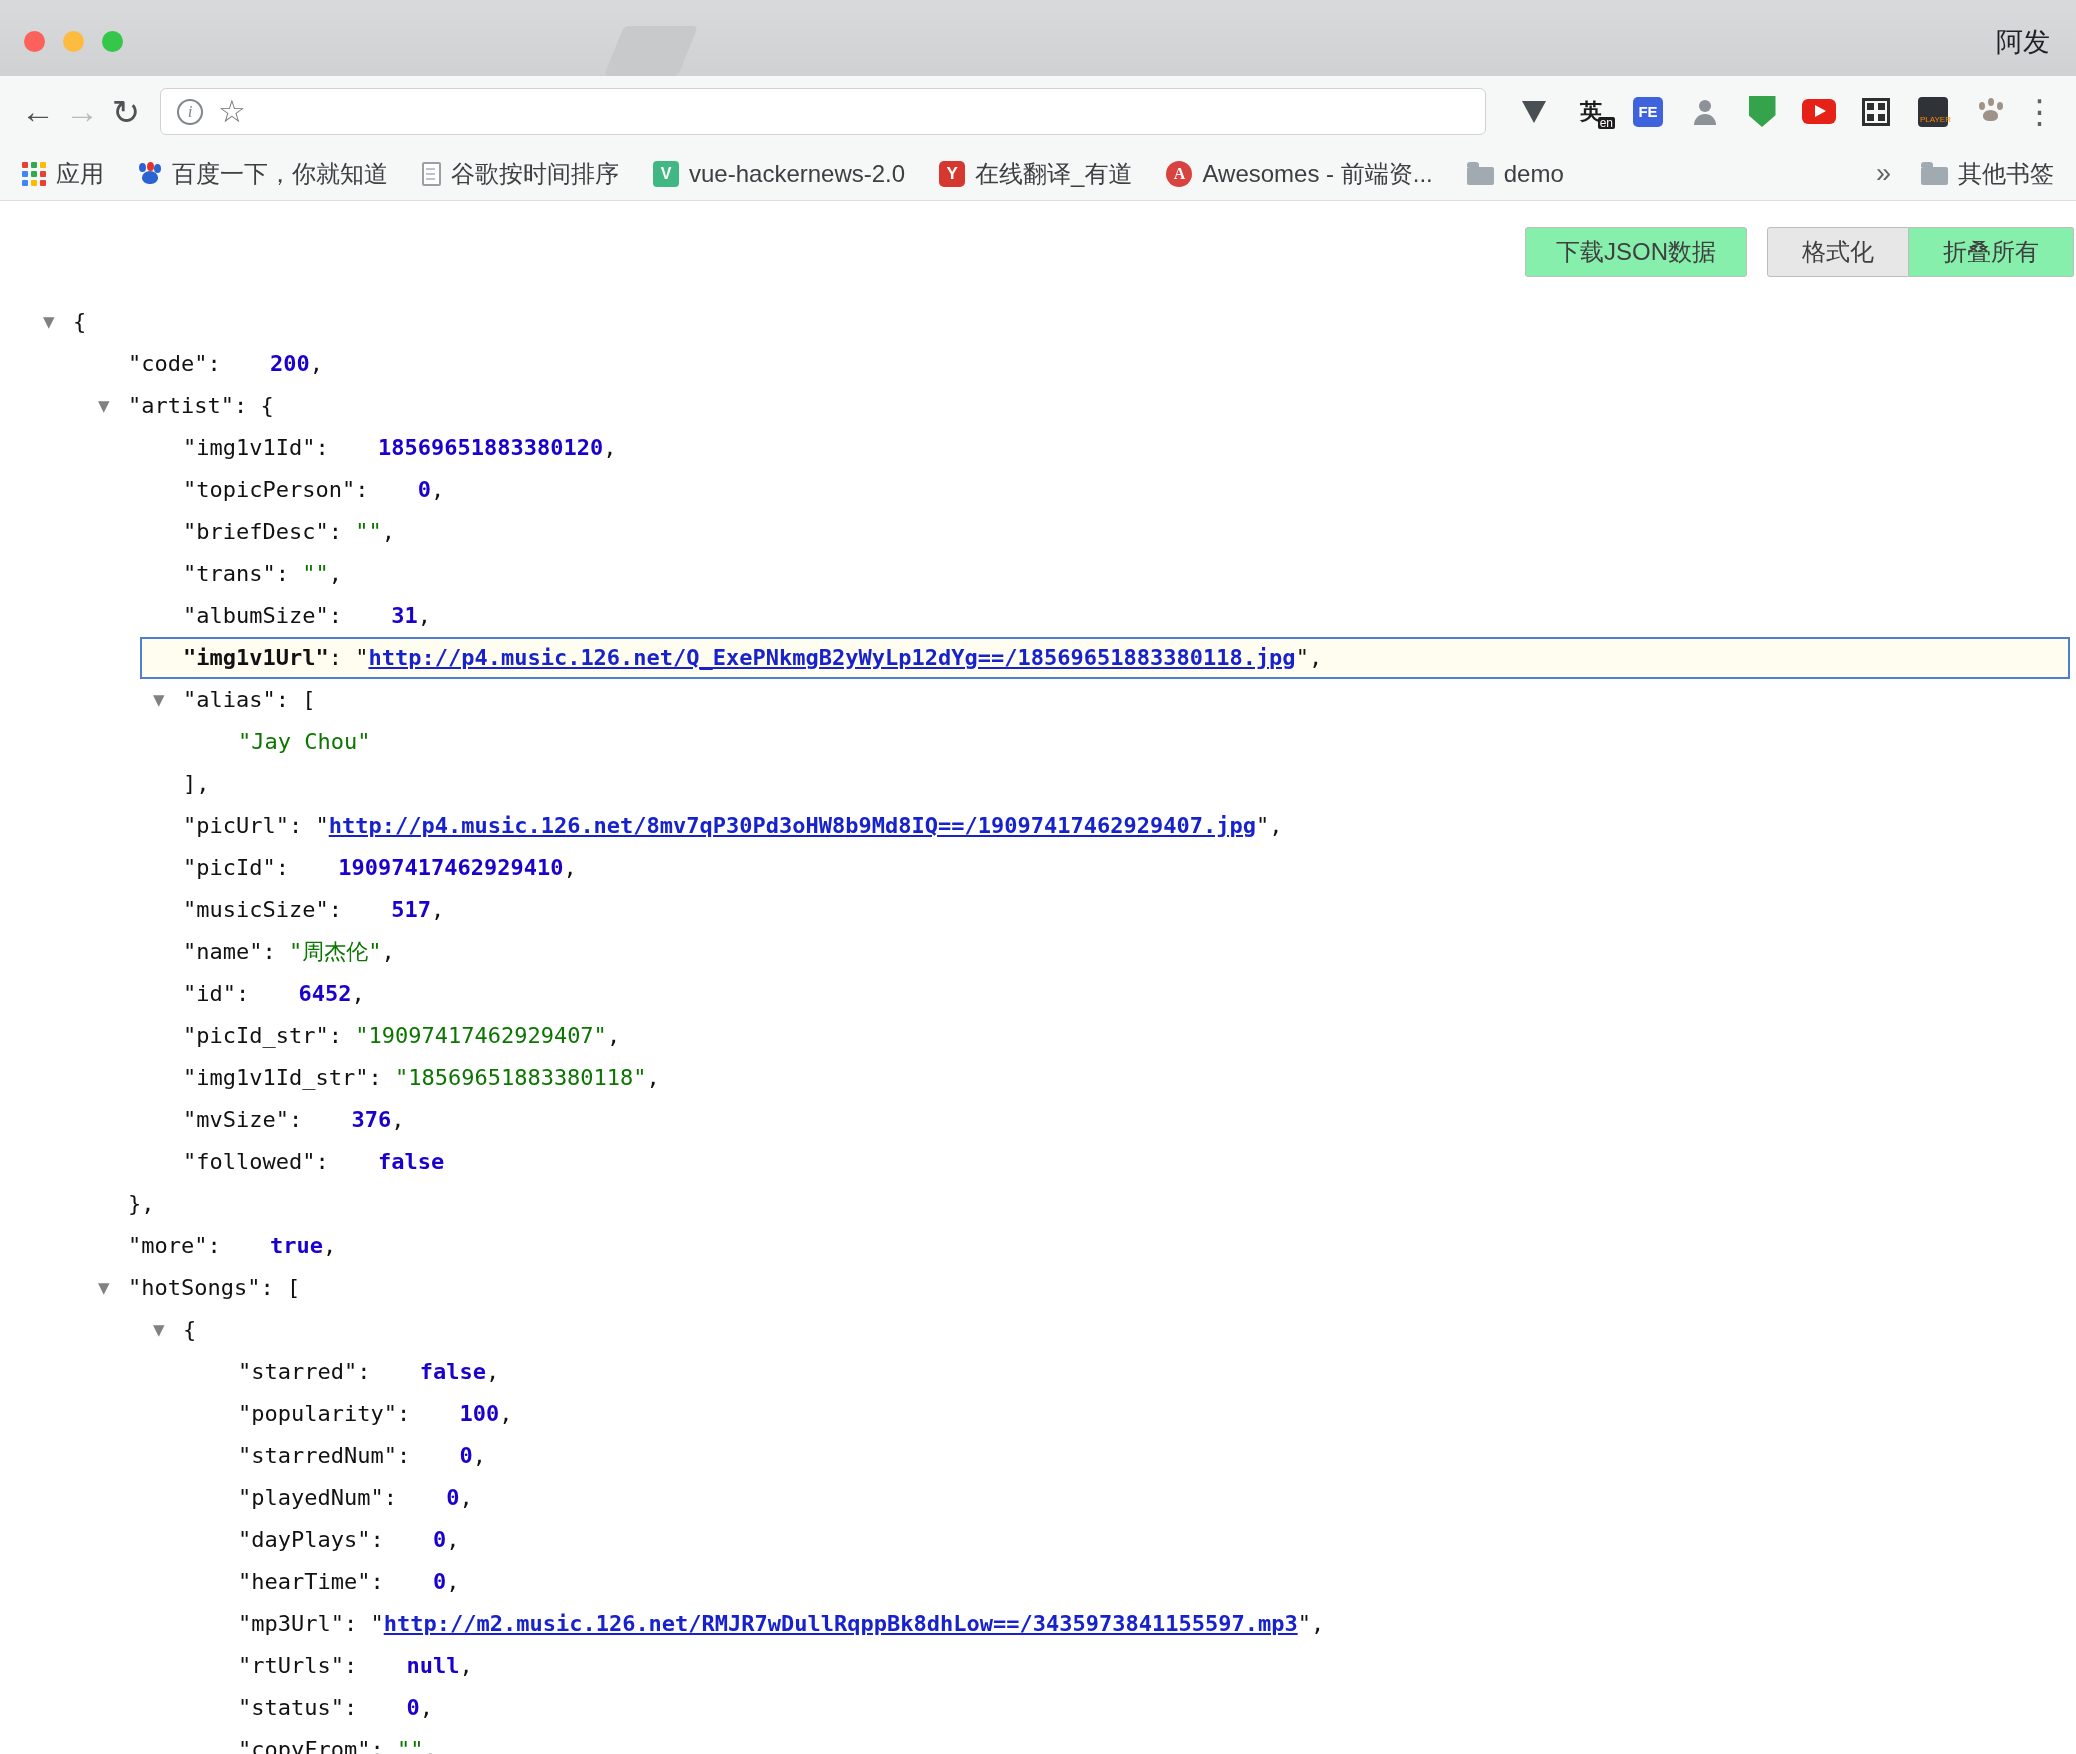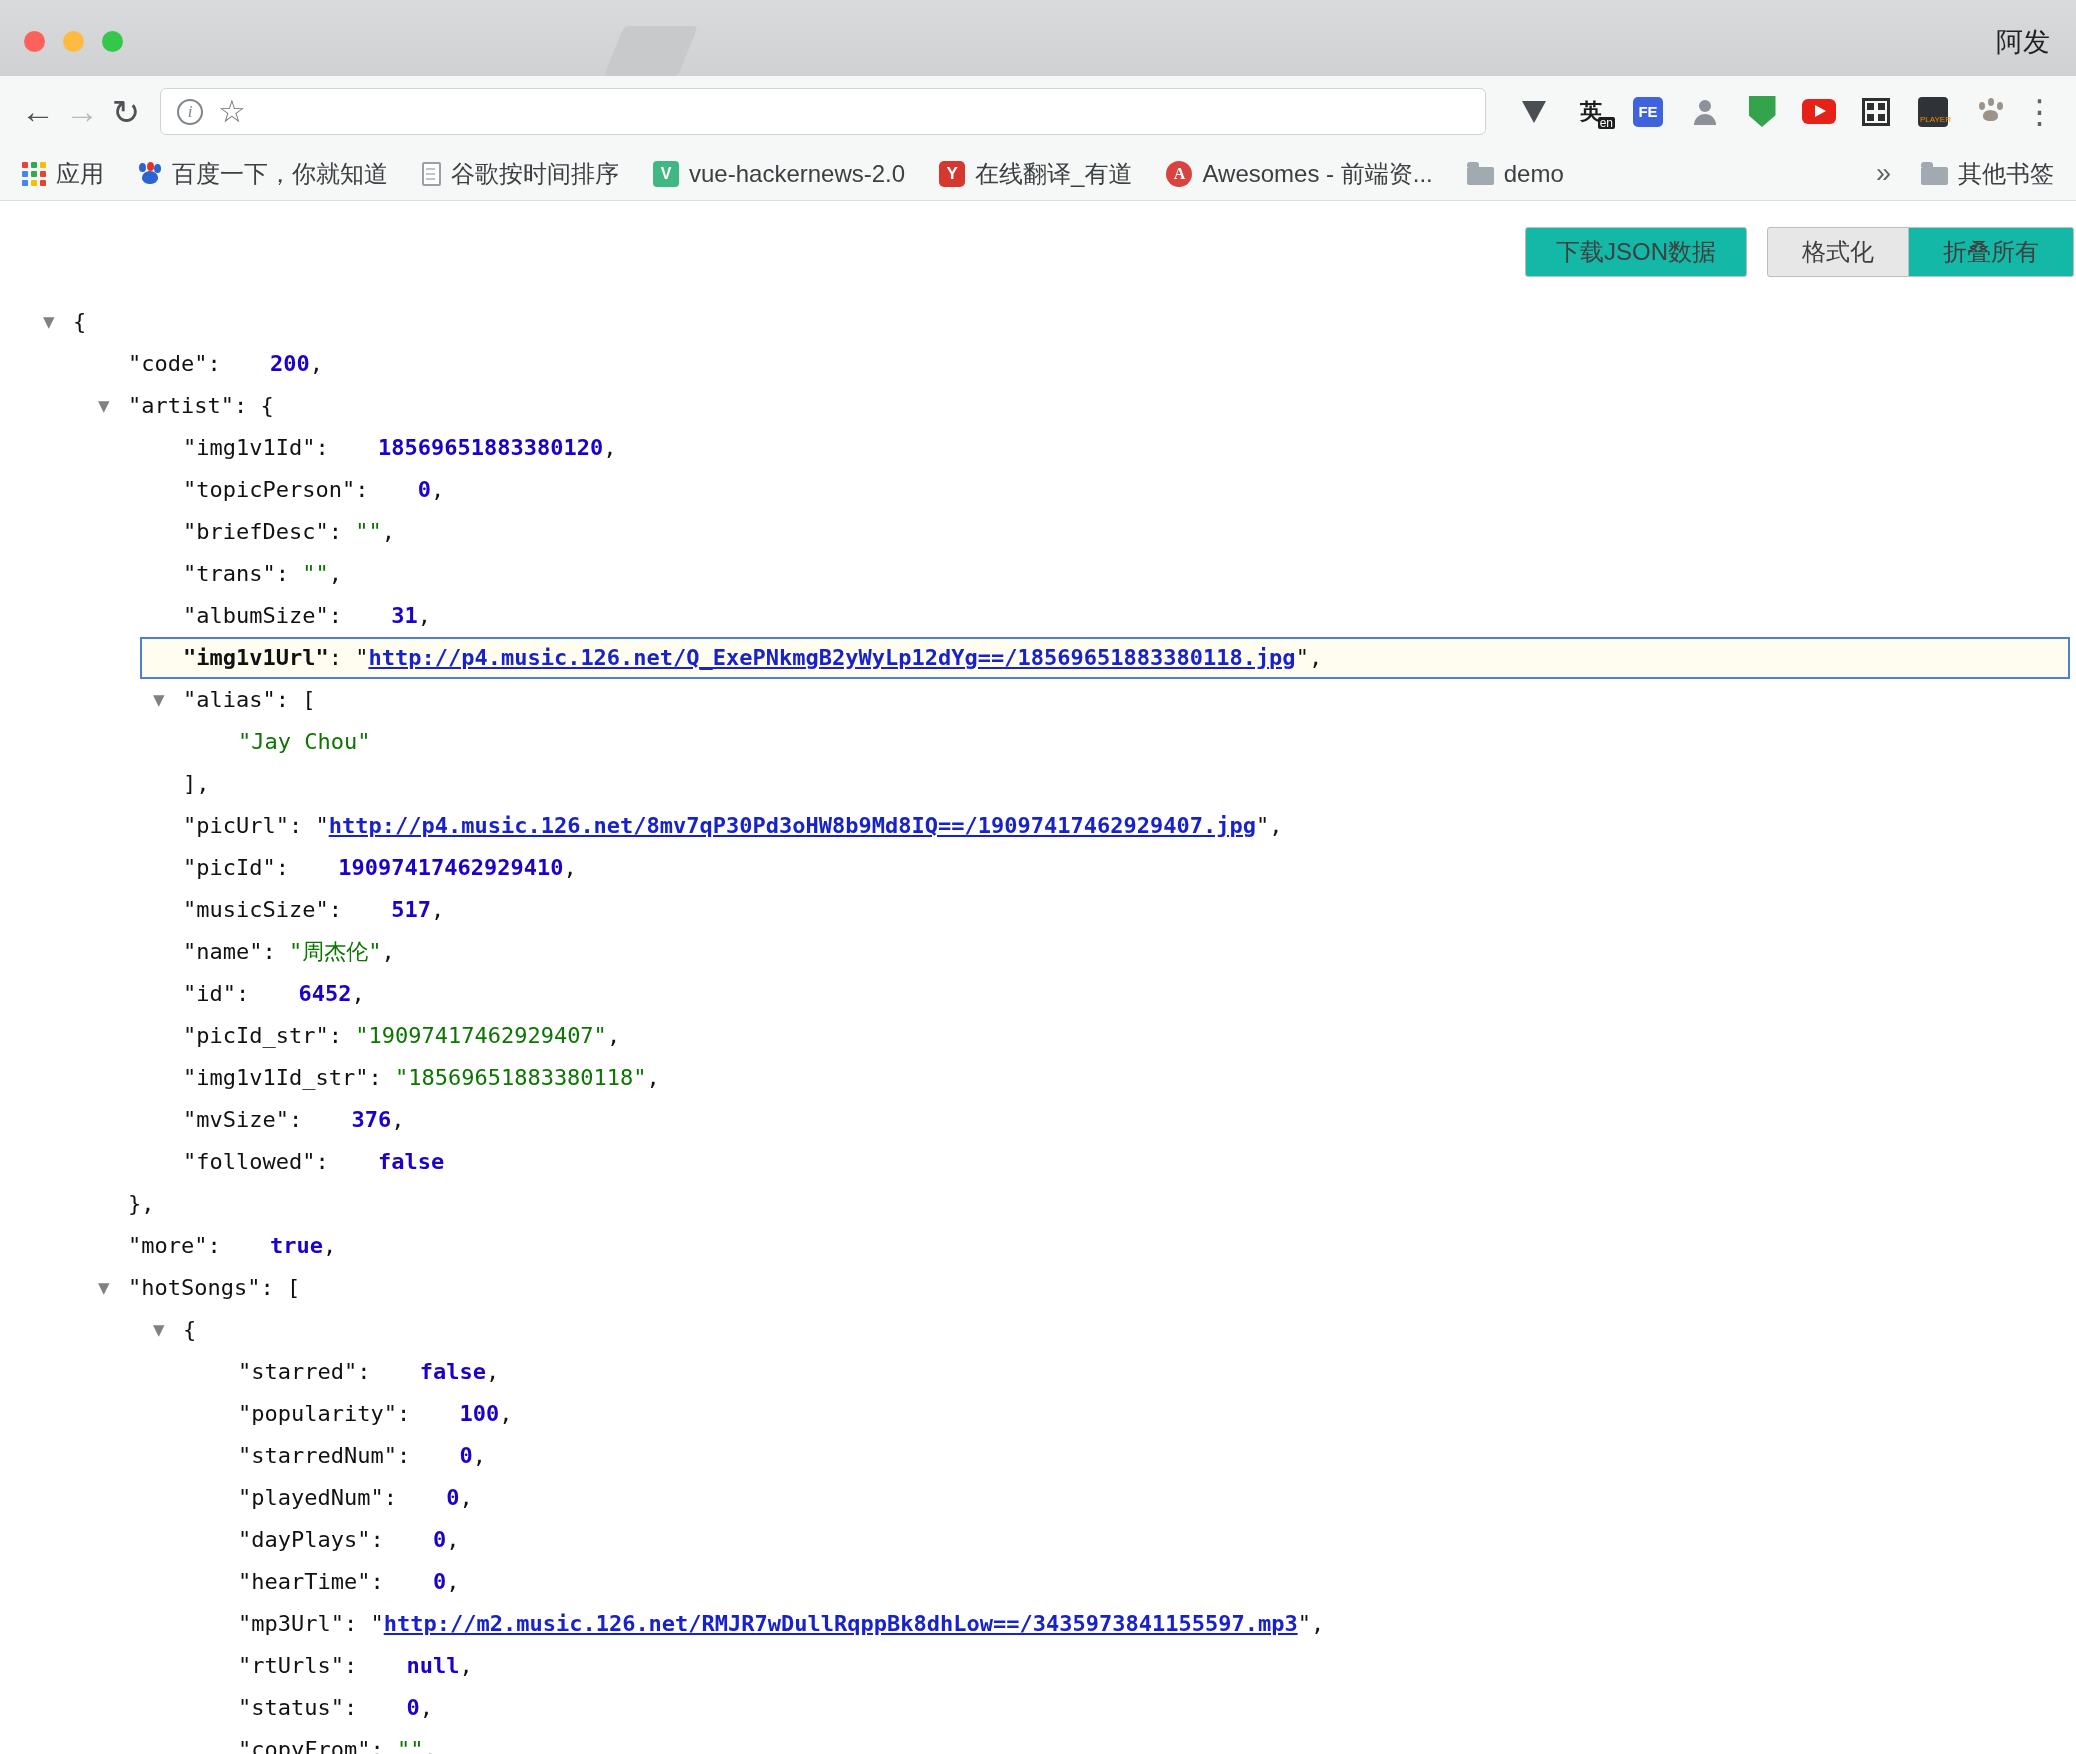--- a/index.html
+++ b/index.html
@@ -97,21 +97,21 @@
   .ico-paw { width:27px; height:27px; }
   .ico-paw::before { content:""; position:absolute; left:6px; top:12px; width:15px; height:11px;
                      background:#9e9389; border-radius:50% 50% 42% 42%; }
   .ico-paw::after { content:""; position:absolute; left:2px; top:4px; width:6px; height:8px;
                     background:#9e9389; border-radius:50%;
                     box-shadow:9px -4px 0 #9e9389, 18px 0 0 #9e9389; }
 
   
   .content { flex:1; background:#fff; padding-top:26px; overflow:hidden; }
   .btnrow { display:flex; justify-content:flex-end; padding-right:2px; gap:20px; height:50px; }
-  .btn { height:50px; font-size:24px; color:#3f3f3f; background:#14b8a6; border:1px solid #bdbdbd;
+  .btn { height:50px; font-size:24px; color:#3f3f3f; background:#86efac; border:1px solid #bdbdbd;
          border-radius:3px; padding:0 30px; font-family:inherit; white-space:nowrap; }
   .btn-group { display:flex; }
   .btn-group .btn { border-radius:0; border-left:none; padding:0 34px;text-align:center; }
   .btn-group .btn:first-child { border-left:1px solid #bdbdbd; border-radius:3px 0 0 3px; background:#e7e7e7; }
   .btn-group .btn:last-child { border-radius:0 3px 3px 0; }
 
   
   .json { margin-top:24px; }
   .jline { height:42px; line-height:42px; font-family:"DejaVu Sans Mono","Liberation Mono",monospace;
            font-size:22px; white-space:nowrap; position:relative; color:#111; }

